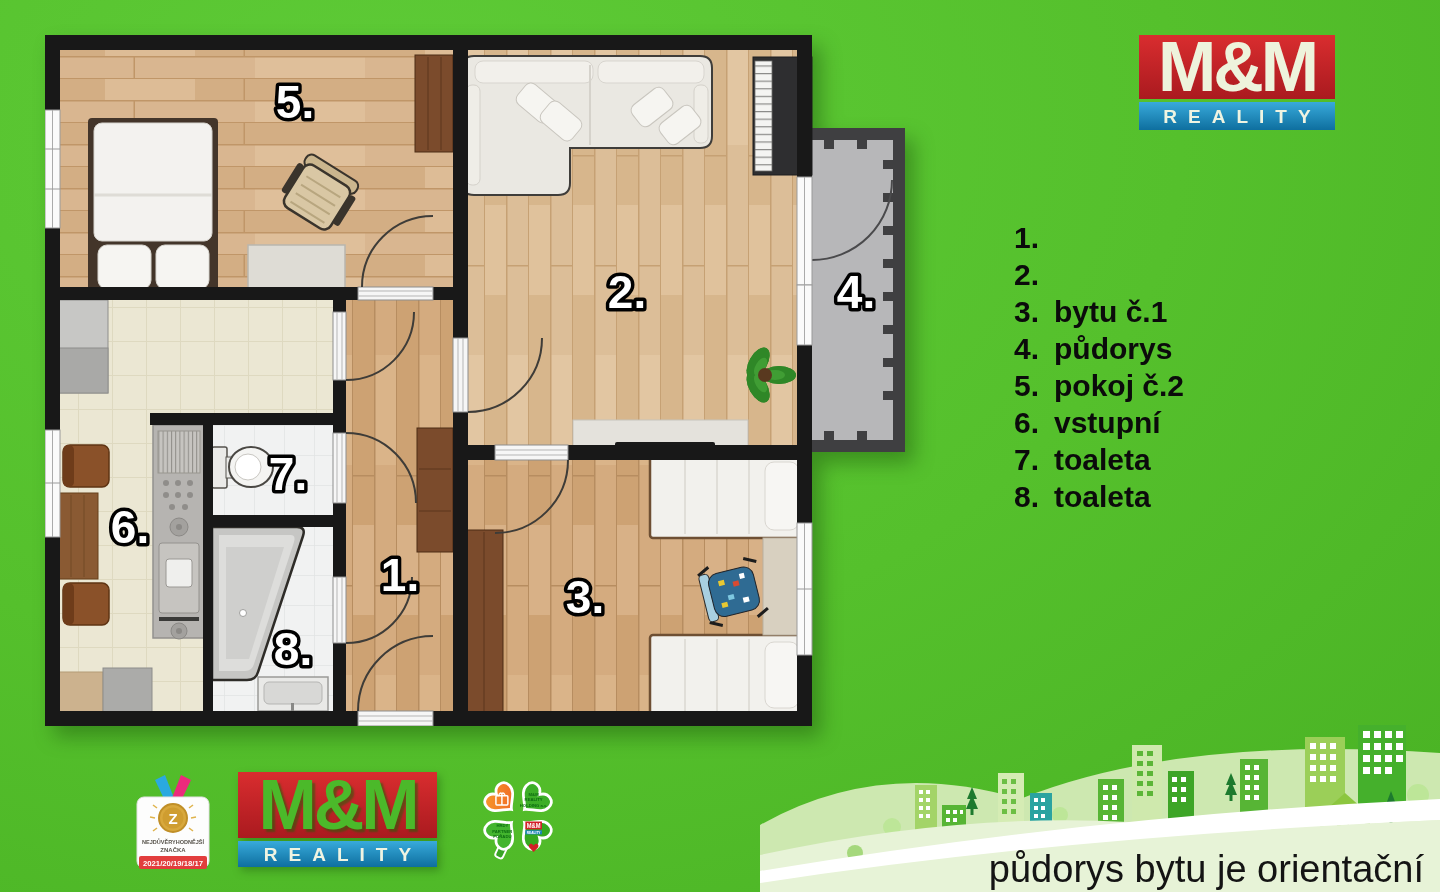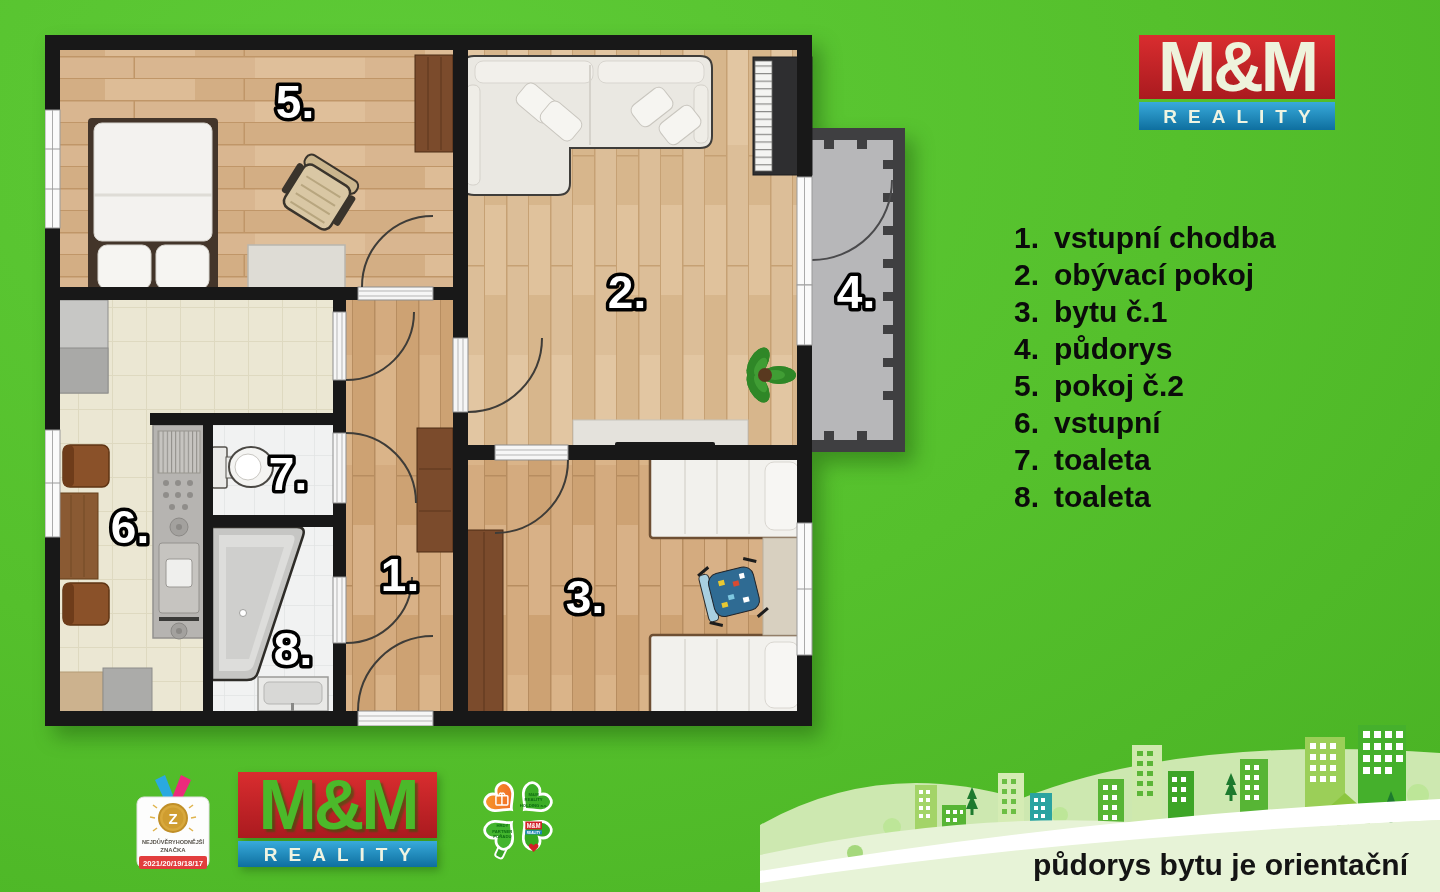--- a/index.html
+++ b/index.html
@@ -25,21 +25,21 @@
   .mmlogo.top .mm-blue{height:28px;}
   .mmlogo.bottom{left:238px;top:772px;width:199px;filter:drop-shadow(3px 4px 4px rgba(20,70,8,.35));}
   .mmlogo.bottom .mm-red{height:66px;}
   .mmlogo.bottom .mm-blue{height:26px;}
   .mmlogo.bottom .mm-red span{color:#4bb92a;text-shadow:3px 3px 2px rgba(35,95,10,.55);}
   
   #badge-trust{position:absolute;left:133px;top:772px;}
   #badge-clover{position:absolute;left:472px;top:768px;}
   
   #skyline{position:absolute;left:760px;top:687px;}
-  .footer-note{position:absolute;right:32px;top:848px;font-size:30px;font-weight:bold;color:#141414;white-space:nowrap;}
+  .footer-note{position:absolute;right:16px;top:848px;font-size:38px;font-weight:normal;color:#141414;white-space:nowrap;}
 </style>
 </head>
 <body>
 
 <div class="stage">
 
   <svg id="plan" width="860" height="691" viewBox="0 0 860 691">
     <defs>
       <pattern id="woodA" width="44" height="320" patternUnits="userSpaceOnUse">
         <rect width="44" height="320" fill="#dcbe98"></rect>
@@ -388,25 +388,23 @@
         <span>M&amp;M</span>
       </div>
     <div class="mm-blue">
         <span>REALITY</span>
       </div>
   </div>
 
   <div class="legend">
     <div class="legend-row">
         <span class="num">1.</span>
-        <span>vstupní chodba</span>
       </div>
     <div class="legend-row">
         <span class="num">2.</span>
-        <span>obývací pokoj</span>
       </div>
     <div class="legend-row">
         <span class="num">3.</span>
         <span>bytu č.1</span>
       </div>
     <div class="legend-row">
         <span class="num">4.</span>
         <span>půdorys</span>
       </div>
     <div class="legend-row">

